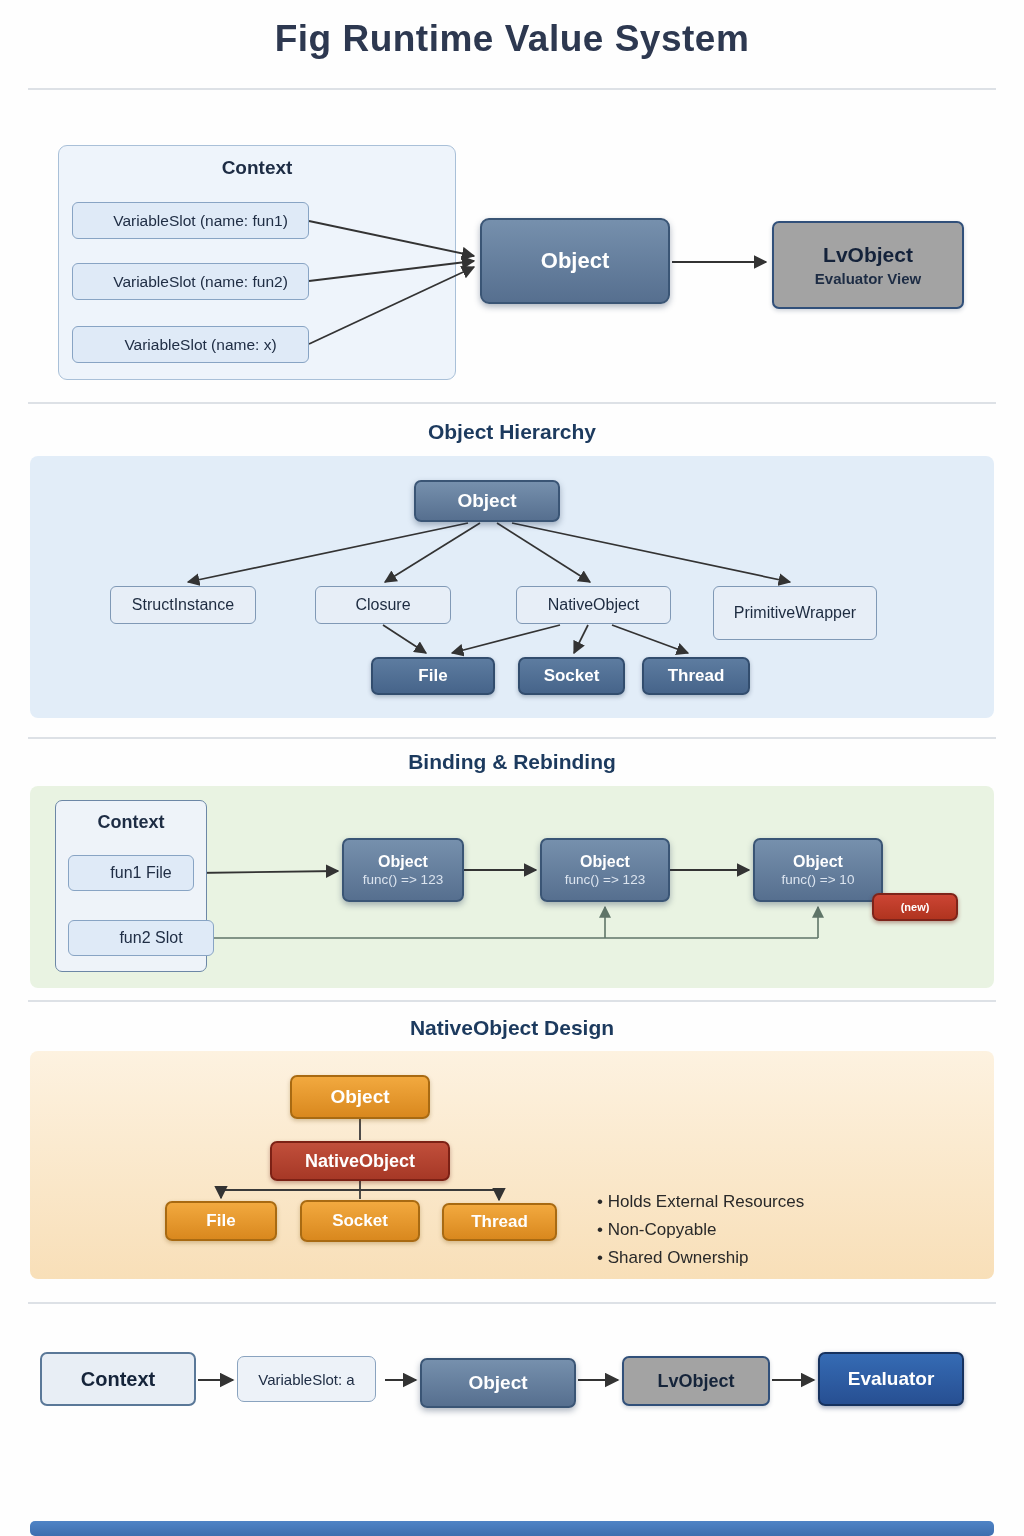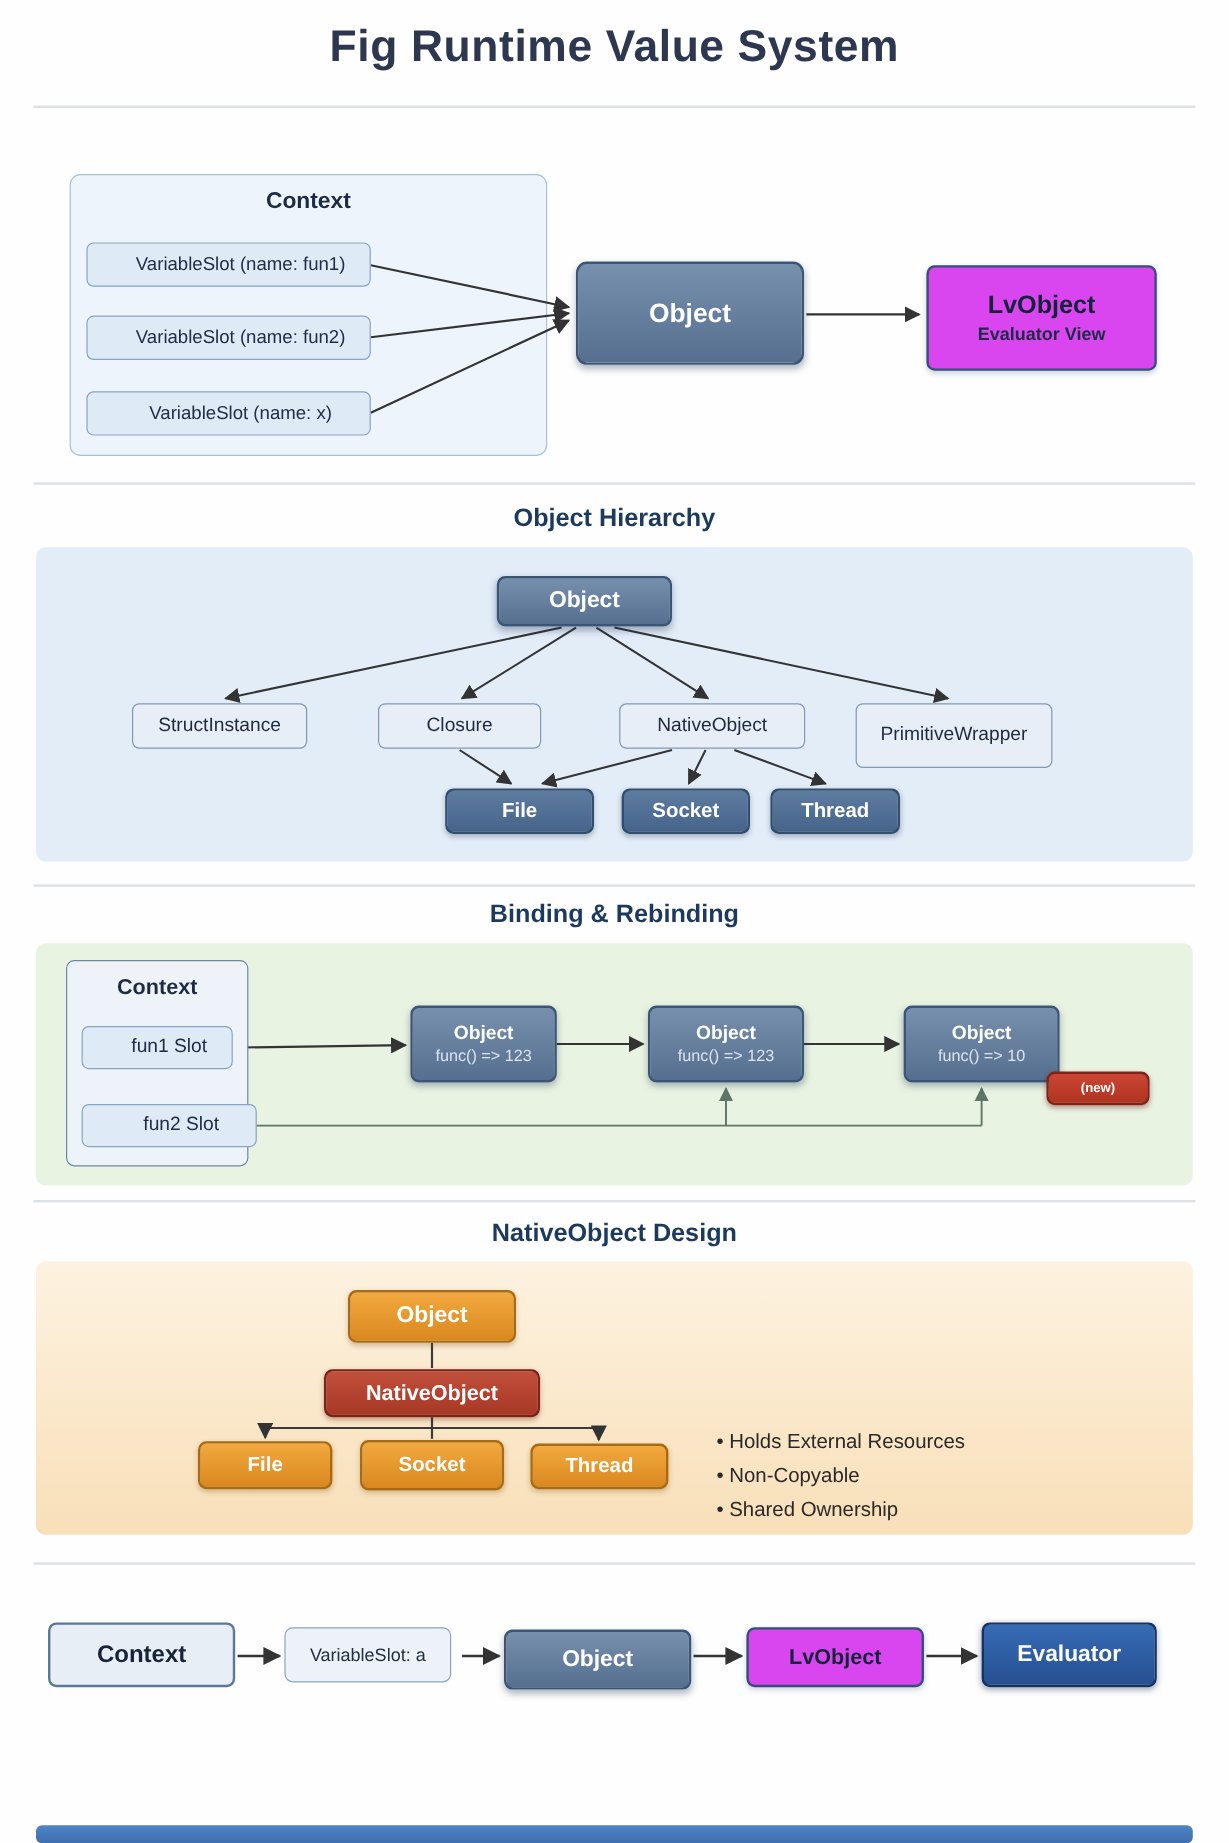--- a/index.html
+++ b/index.html
@@ -15,21 +15,21 @@
   .sect-h{position:absolute;width:100%;text-align:center;font-size:21px;font-weight:bold;
           color:#1c3a5e;z-index:2;}
   .ctx-outer{background:#eef4fb;border:1.5px solid #a9c0d8;border-radius:9px;}
   .ctx-label{font-size:19px;font-weight:bold;color:#1d2c44;}
   .slot{background:#dfeaf7;border:1.3px solid #88a4c4;border-radius:6px;font-size:15.5px;color:#202e45;padding-left:20px;}
   .bluegray{background:linear-gradient(180deg,#7690ad 0%,#566f8f 100%);border:2px solid #3a5575;
             color:#ffffff;box-shadow:0 3px 6px rgba(30,50,80,.35);}
   .leafblue{background:linear-gradient(180deg,#5d7ca0 0%,#46648a 100%);border:2px solid #324d6e;
             color:#ffffff;box-shadow:0 2px 4px rgba(30,50,80,.3);}
   .outline{background:#e7eef7;border:1.5px solid #8099b6;border-radius:6px;font-size:16px;color:#1d2b40;}
-  .lvbox{background:#d946ef;border:2px solid #31507a;border-radius:7px;box-shadow:0 2px 4px rgba(30,50,80,.2);}
+  .lvbox{background:#a3a3a3;border:2px solid #31507a;border-radius:7px;box-shadow:0 2px 4px rgba(30,50,80,.2);}
   .orange{background:linear-gradient(180deg,#f2a93f 0%,#d9881e 100%);border:2px solid #a86a12;
           color:#fff;box-shadow:0 2px 4px rgba(120,80,10,.3);}
   .nred{background:linear-gradient(180deg,#c14f3b 0%,#a63826 100%);border:2px solid #7c2115;
         color:#fff;box-shadow:0 2px 4px rgba(100,20,10,.35);}
   .badge{background:linear-gradient(180deg,#cc4534 0%,#b0341f 100%);border:2px solid #7e241a;
          color:#fff;font-weight:bold;font-size:11px;box-shadow:0 2px 4px rgba(100,20,10,.4);}
   .eval{background:linear-gradient(180deg,#356bb4 0%,#274f92 100%);border:2.5px solid #16325f;
         color:#fff;box-shadow:0 2px 5px rgba(20,40,90,.4);}
   .obj-big{font-size:22px;font-weight:bold;}
   .obj-mid{font-size:19px;font-weight:bold;}
@@ -107,21 +107,21 @@
   <div class="divider" style="left:28px;top:737px;width:968px;"></div>
   <div class="sect-h" style="top:750px;">Binding &amp; Rebinding</div>
 
   <div class="panel" style="left:30px;top:786px;width:964px;height:202px;background:#e9f3e2;"></div>
 
   <div class="panel" style="left:55px;top:800px;width:152px;height:172px;background:#eef3f9;border:1.5px solid #6c87a6;border-radius:7px;z-index:2;"></div>
   <div class="bx" style="left:55px;top:810px;width:152px;height:24px;">
     <span style="font-size:18px;font-weight:bold;color:#1d2c44;">Context</span>
   </div>
   <div class="bx slot" style="left:68px;top:855px;width:126px;height:36px;font-size:16px;z-index:3;">
-    <span>fun1 Slot</span>
+    <span>fun1 File</span>
   </div>
   <div class="bx slot" style="left:68px;top:920px;width:146px;height:36px;font-size:16px;z-index:3;">
     <span>fun2 Slot</span>
   </div>
 
   <div class="bx bluegray" style="left:342px;top:838px;width:122px;height:64px;">
     <span class="obj-ttl">Object</span>
     <span class="obj-sub">func() =&gt; 123</span>
   </div>
   <div class="bx bluegray" style="left:540px;top:838px;width:130px;height:64px;">

